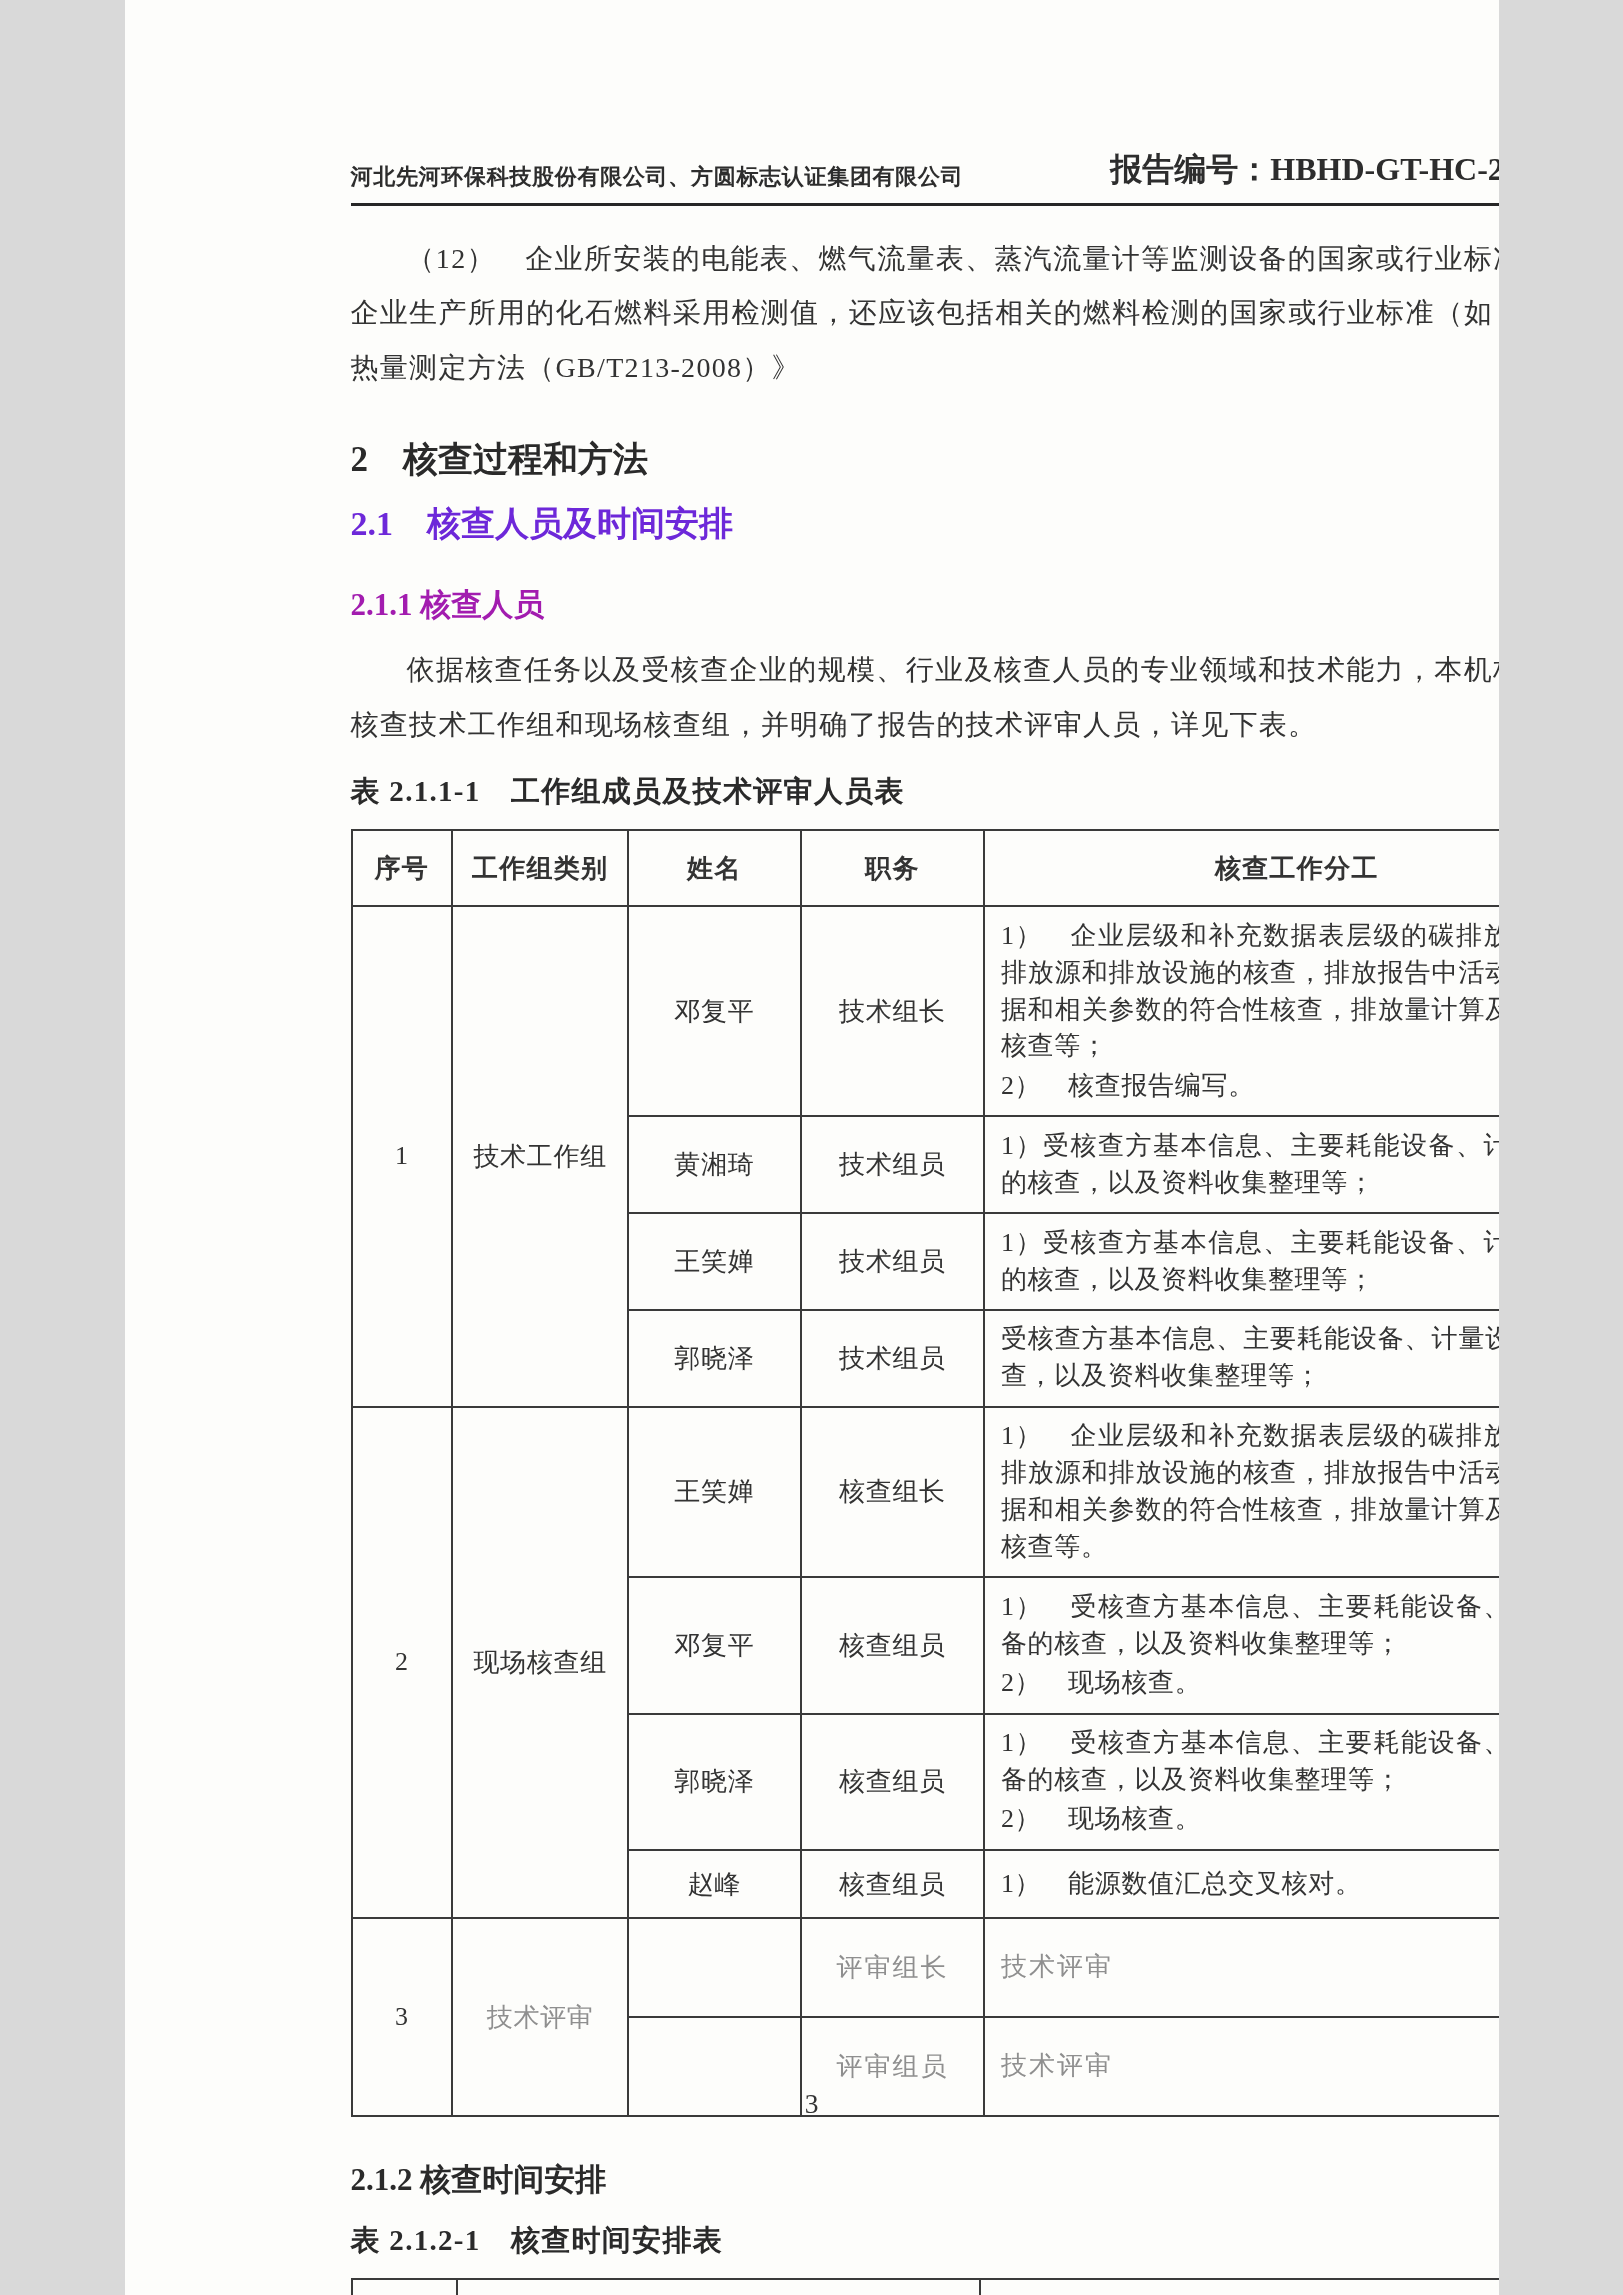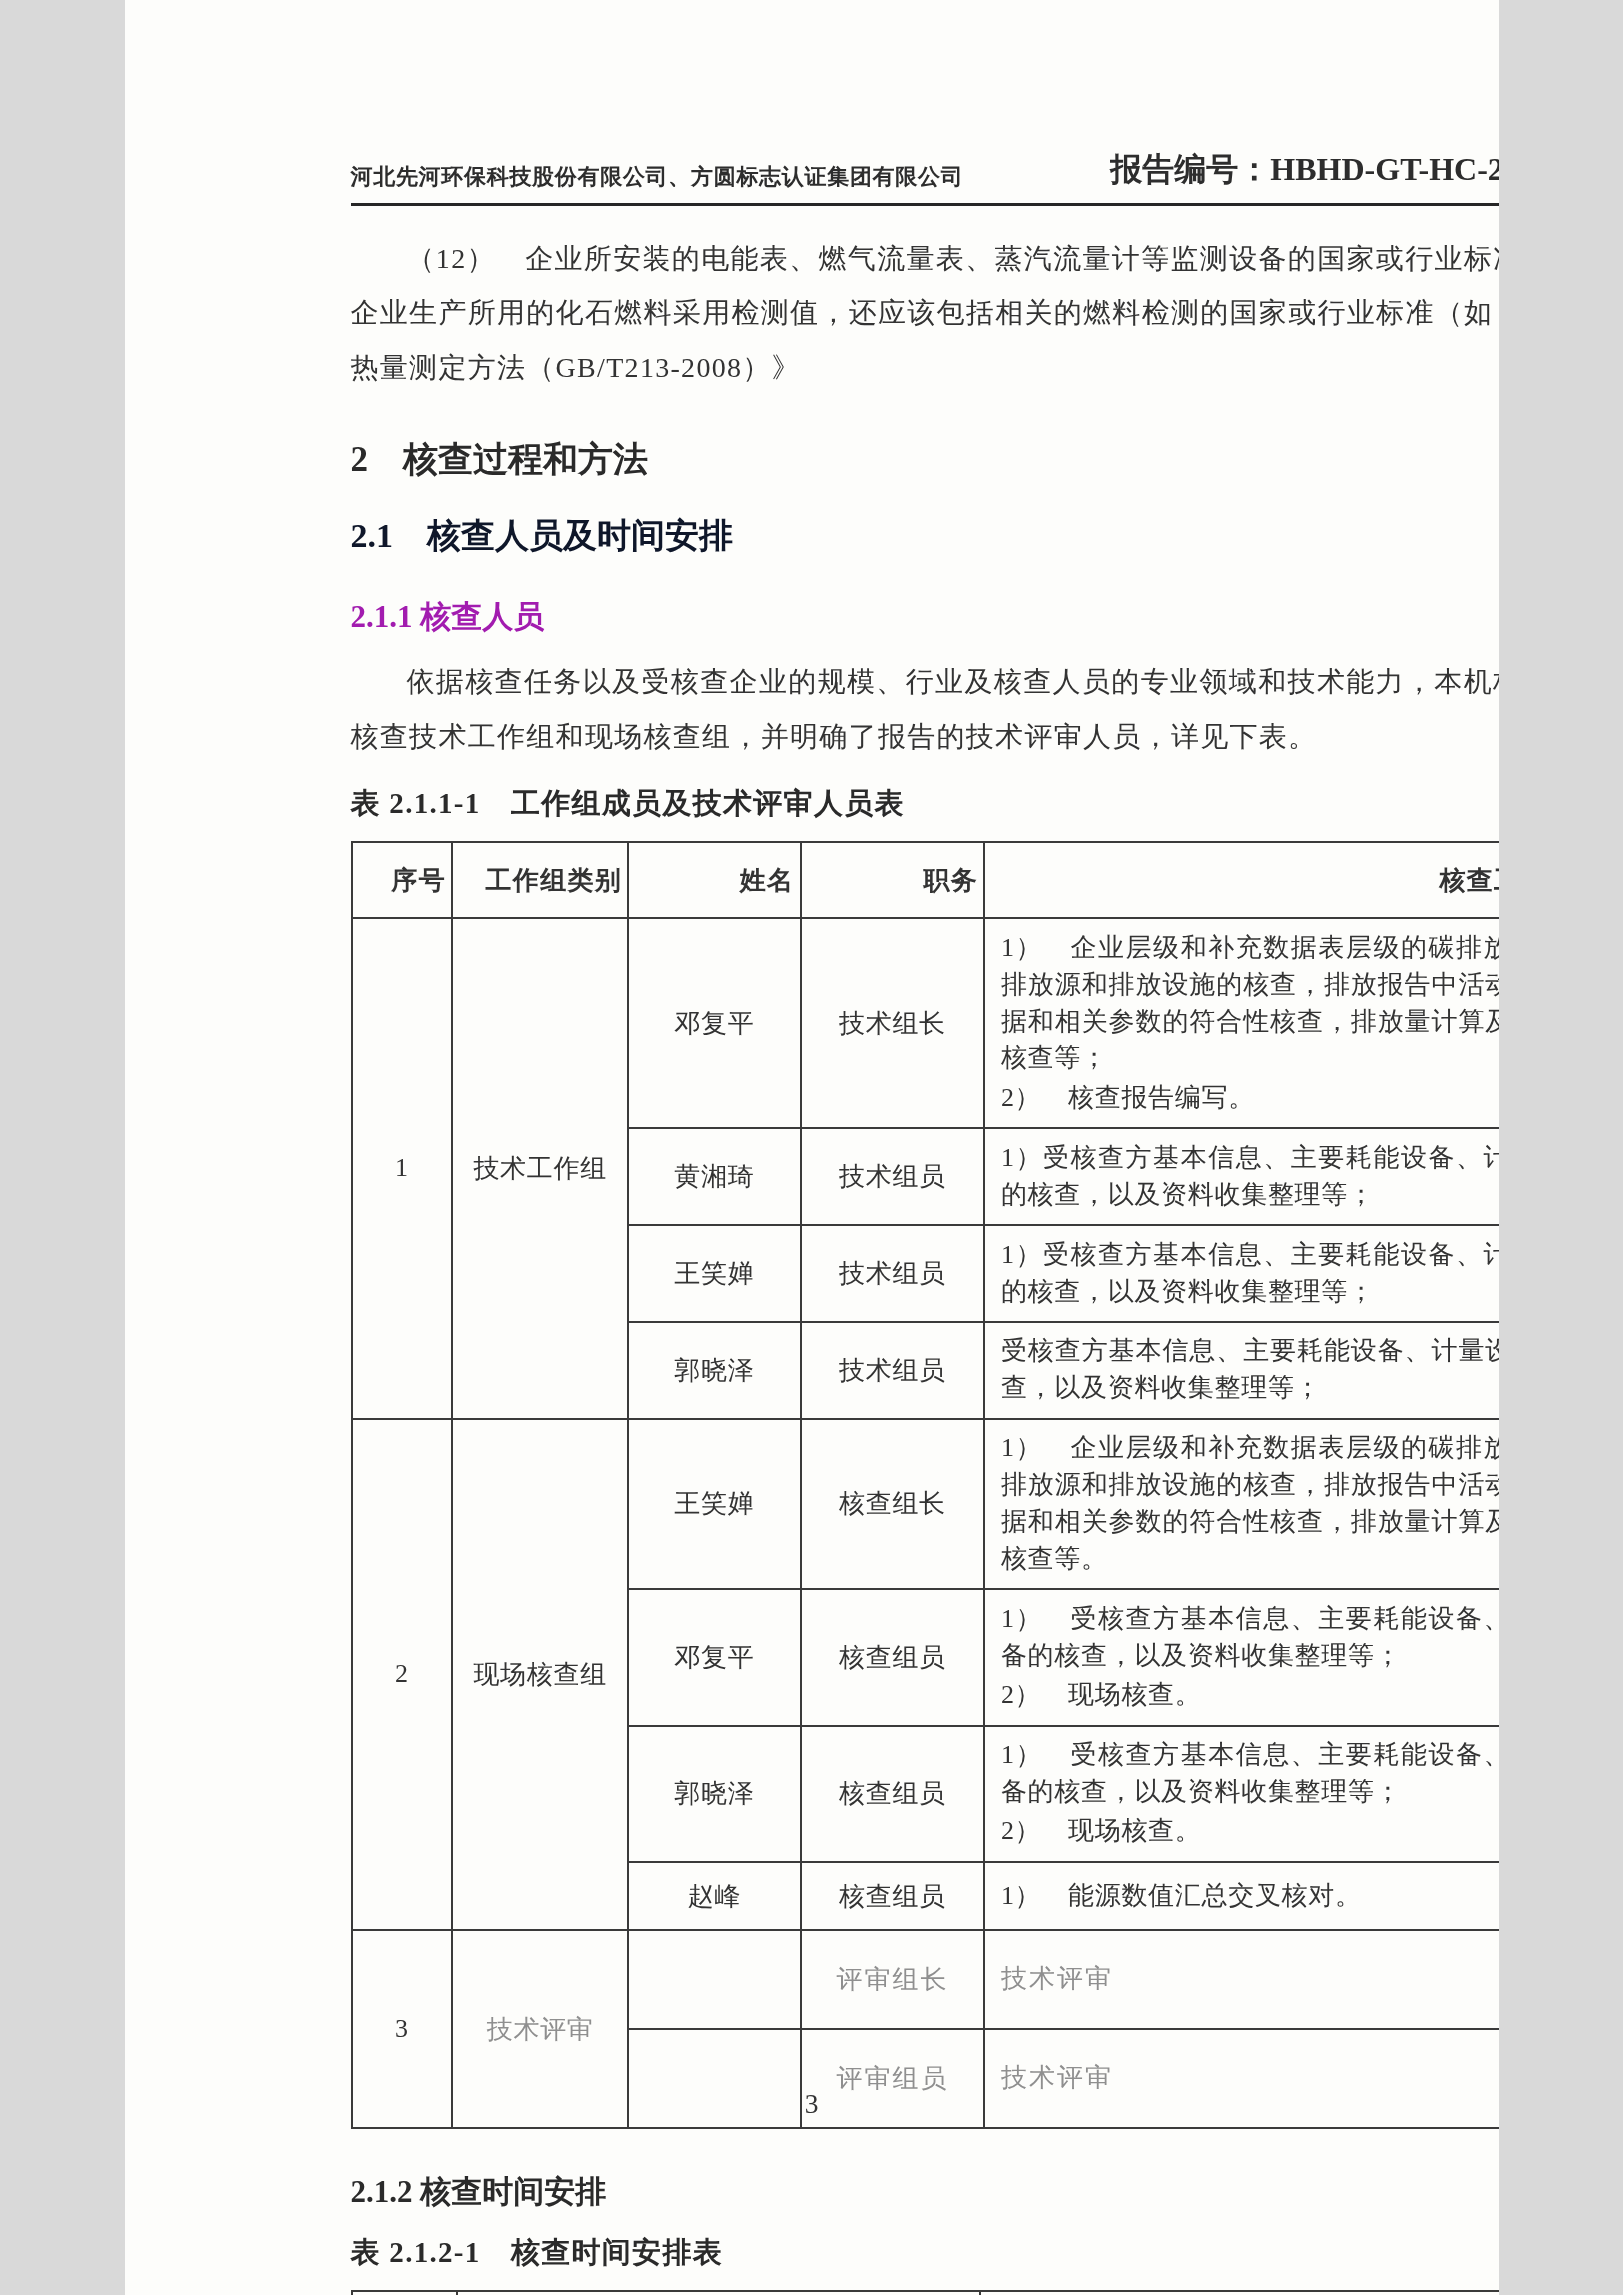--- a/index.html
+++ b/index.html
@@ -26,39 +26,39 @@
 
   
   .para {
     font-size:28px; line-height:1.95; letter-spacing:1.3px;
     text-align:justify; text-indent:2em; color:#333;
   }
   .p12   { margin-top:26px; }
   .intro { margin-top:17px; }
 
   .h2   { margin-top:41px; font-size:35px; font-weight:bold; color:#2a2a2a; }
-  .h21  { margin-top:30px; font-size:34px; font-weight:bold; color:#0f172a; }
+  .h21  { margin-top:18px; font-size:34px; font-weight:bold; color:#6d28d9; }
   .h211 { margin-top:37px; font-size:31px; font-weight:bold; color:#a21caf; }
   .h212 { margin-top:42px; font-size:31px; font-weight:bold; color:#2a2a2a; }
 
   .caption {
     margin-top:19.6px; text-align:left;
     font-size:29px; font-weight:bold; color:#2a2a2a;
     letter-spacing:1.3px;
   }
 
   
   table.tbl {
     width:100%; margin-top:17px;
     border-collapse:collapse;
     border:2.6px solid #303030;
     font-size:26px; color:#333;
   }
   .tbl th, .tbl td { border:2px solid #3a3a3a; }
-  .tbl th { font-weight:bold; text-align:right; vertical-align:middle; padding:19.6px 5.2px; letter-spacing:1.3px; }
+  .tbl th { font-weight:bold; text-align:center; vertical-align:middle; padding:19.6px 5.2px; letter-spacing:1.3px; }
   .tbl td { vertical-align:middle; }
   .c-center { text-align:center; padding:15.7px 5.2px; letter-spacing:0.7px; }
   .task-cell { text-align:justify; padding:7.9px 15.7px; line-height:1.42; letter-spacing:0.7px; }
   .task-cell div { margin:2.6px 0; }
   tr.gray-row .c-name, tr.gray-row .c-role, tr.gray-row .task-cell { color:#8f8f8f; }
   td.gray-cat { color:#8f8f8f; }
   tr.gray-row .c-role, tr.gray-row .task-cell { letter-spacing:2px; }
   tr.gray-row td { padding-top:27.5px; padding-bottom:27.5px;margin-top:32px; }
   .tbl2 th { padding:22px 5.2px; }
 

